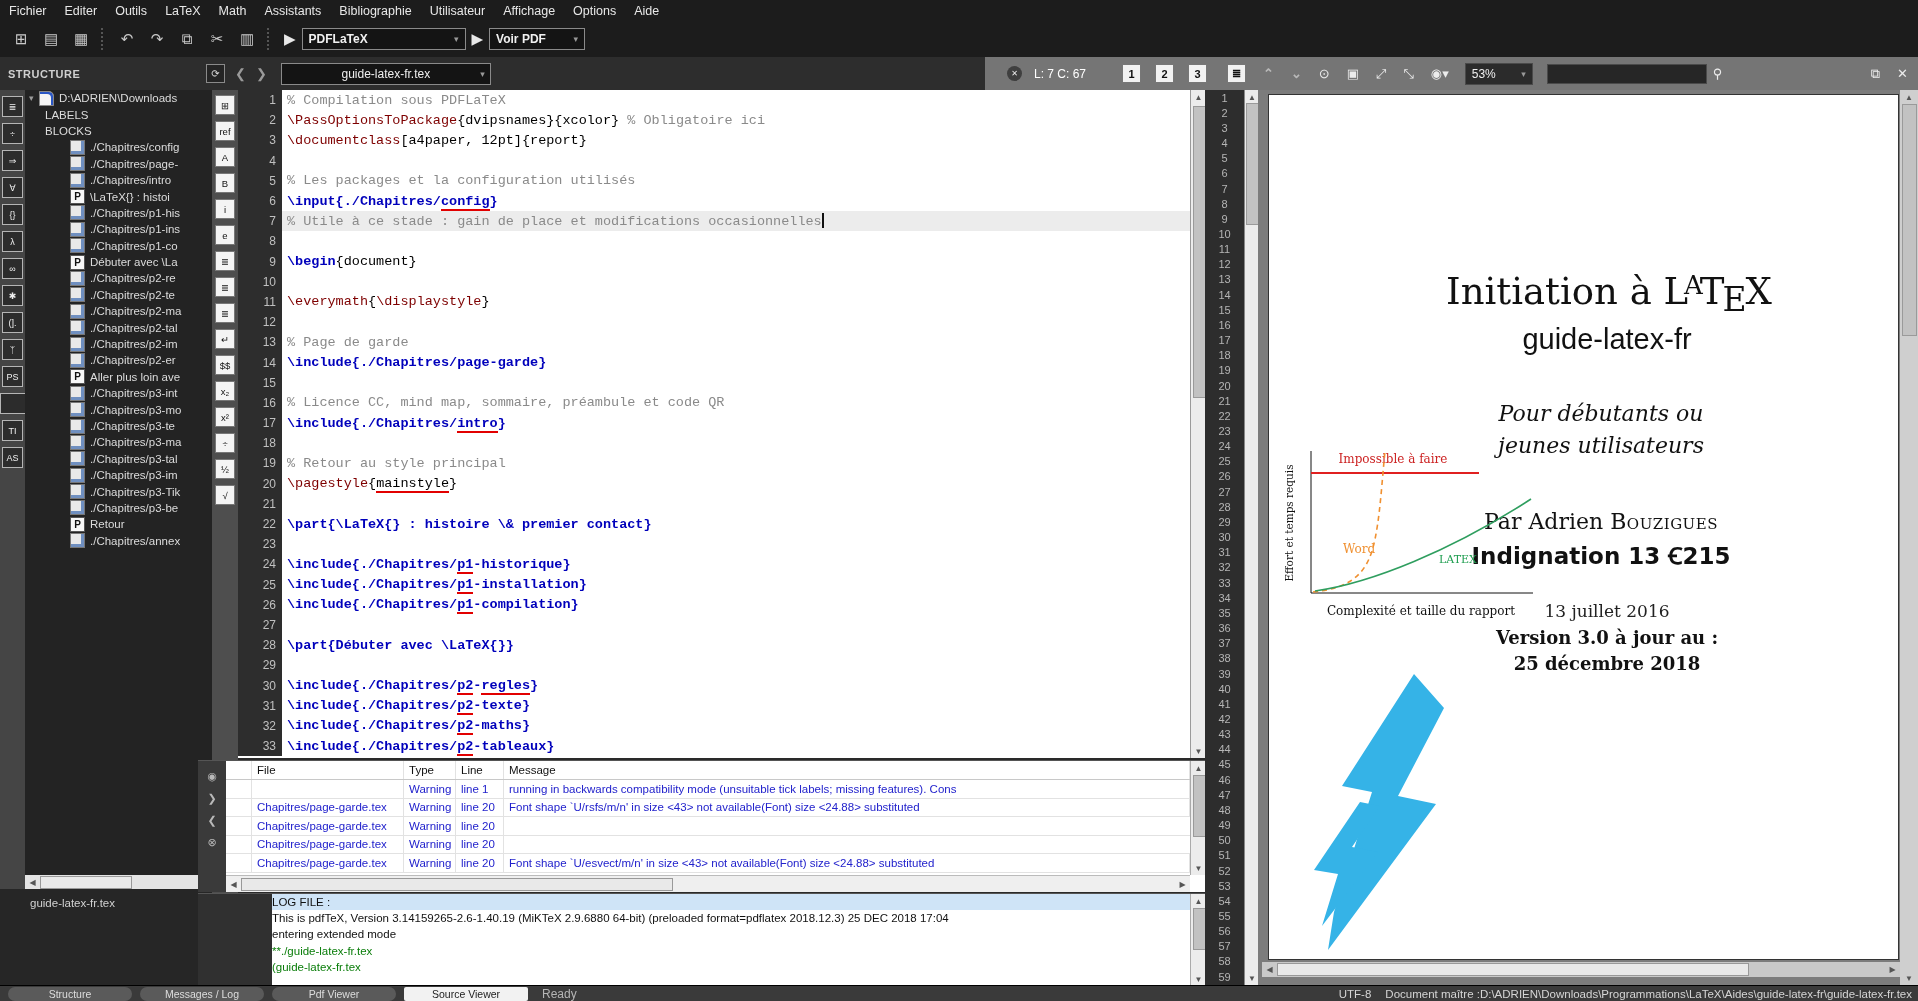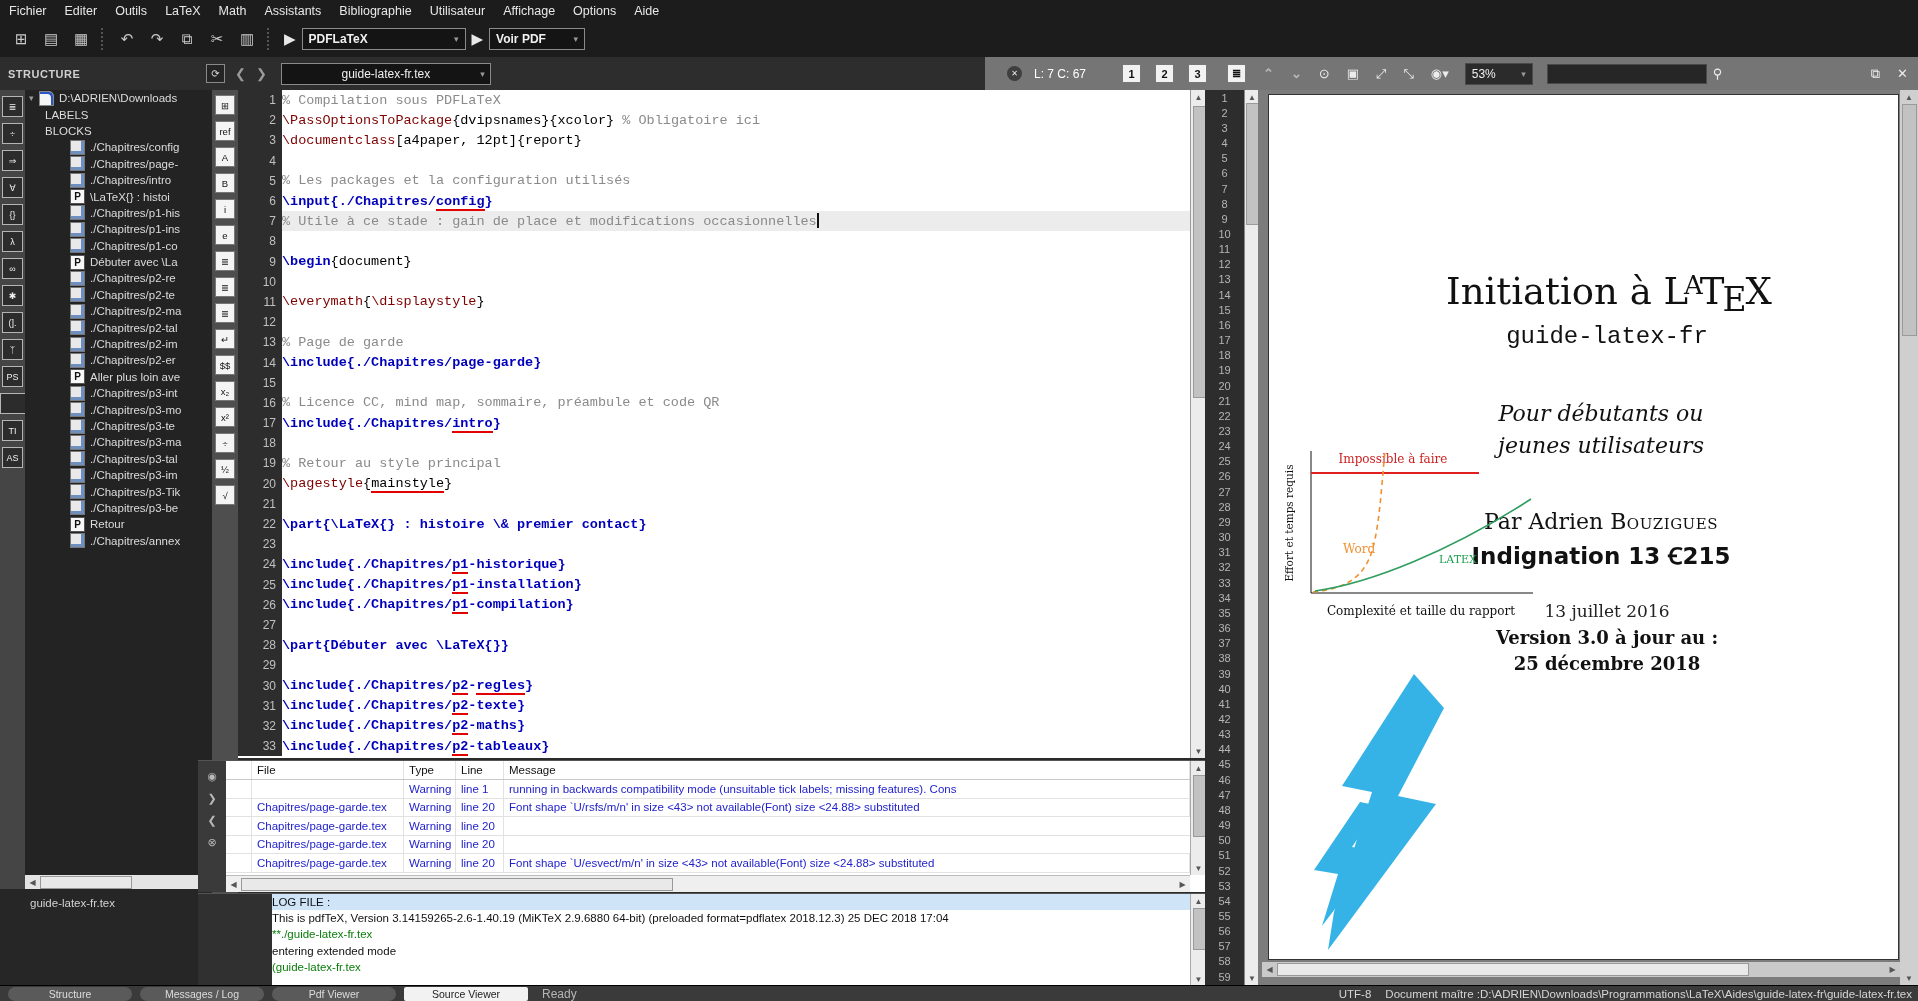--- a/index.html
+++ b/index.html
@@ -57,21 +57,21 @@
   #openfiles{left:0;top:799px;width:212px;height:96px;background:#262626;}
   #openfiles div{padding:8px 0 0 30px;font-size:11.5px;color:#d2d2d2;}
   #innerstrip{left:212px;top:0;width:26px;height:895px;background:#4e4e4e;}
   .is-icon{width:18px;height:18px;margin:5px auto 6px auto;background:#f4f4f4;border:1px solid #777;
            color:#111;font-size:9.5px;display:flex;align-items:center;justify-content:center;}
   
   #editor{left:238px;top:0;width:952px;height:668px;background:#fff;overflow:hidden;}
   .ed-line{height:20.2px;display:flex;align-items:center;position:relative;}
   .ed-gutter{width:44px;flex:none;height:100%;background:#2d2d2d;color:#c0c0c0;font-size:12px;
              display:flex;align-items:center;justify-content:flex-end;padding-right:6px;box-sizing:border-box;}
-  .ed-code{font-family:"Liberation Mono",monospace;font-size:13.5px;white-space:pre;color:#000;}
+  .ed-code{padding-left:5px;font-family:"Liberation Mono",monospace;font-size:13.5px;white-space:pre;color:#000;}
   .ed-line.cur .ed-codebg{position:absolute;left:44px;right:0;top:0;bottom:0;background:#ececec;}
   .ed-code{position:relative;}
   .sC{color:#8a8a8a;} .sM{color:#7e0000;} .sB{color:#0000bb;font-weight:bold;} .sK{color:#000;}
   .uR{border-bottom:2px solid #e20000;}
   #caret{display:inline-block;width:2px;height:15px;background:#111;vertical-align:-3px;}
   #editor-vscroll{left:1190px;top:0;width:15px;height:668px;background:#ececec;border-left:1px solid #9a9a9a;}
   .sb-arrow{width:15px;height:14px;color:#555;font-size:8px;display:flex;align-items:center;justify-content:center;}
   .sb-thumb{position:absolute;left:2px;width:11px;background:#c2c2c2;border:1px solid #9a9a9a;}
   
   #messages{left:198px;top:670px;width:1007px;height:131px;background:#fff;border-top:1px solid #555;}
@@ -101,21 +101,21 @@
   #pdfview{left:1258px;top:0;width:660px;height:895px;background:#7c7c7c;}
   #pdf-page{position:absolute;left:10px;top:4px;width:629px;height:864px;background:#fff;border:1px solid #333;overflow:hidden;}
   #tri-blue{position:absolute;left:0;top:0;width:100%;height:100%;
             clip-path:polygon(0 0,31% 0,0 55%);}
   #tri-red{position:absolute;left:0;top:0;width:100%;height:100%;
            clip-path:polygon(100% 55%,100% 100%,54% 100%);}
   .pdf-text{position:absolute;transform:translateX(-50%);white-space:nowrap;}
   #pdf-title{left:340px;top:175px;font-family:"DejaVu Serif",serif;font-size:37px;color:#111;}
   #pdf-title .lA{font-size:26px;vertical-align:10px;margin-left:-4px;margin-right:-3px;}
   #pdf-title .lE{font-size:33px;vertical-align:-7px;margin-left:-2px;margin-right:-1px;}
-  #pdf-sub{left:338px;top:228px;font-family:Liberation Mono, monospace;font-size:24px;color:#111;}
+  #pdf-sub{left:338px;top:228px;font-family:Liberation Sans, sans-serif;font-size:29px;color:#111;}
   #pdf-tag1{left:332px;top:306px;} #pdf-tag2{left:332px;top:338px;}
   .tagline{font-family:"DejaVu Serif",serif;font-style:italic;font-size:22px;color:#111;}
   #pdf-author{left:332px;top:414px;font-family:"DejaVu Serif",serif;font-size:22px;color:#111;}
   #pdf-author .sc{font-variant:small-caps;letter-spacing:.5px;}
   #pdf-edition{left:332px;top:444px;font-family:"DejaVu Sans",sans-serif;font-weight:bold;font-size:23px;color:#111;}
   #pdf-date{left:338px;top:506px;font-family:"DejaVu Serif",serif;font-size:17px;color:#222;}
   #pdf-ver1{left:338px;top:532px;font-family:"DejaVu Serif",serif;font-weight:bold;font-size:18px;color:#111;}
   #pdf-ver2{left:338px;top:558px;font-family:"DejaVu Serif",serif;font-weight:bold;font-size:18px;color:#111;}
   #pdf-chart{position:absolute;left:12px;top:346px;}
   #pdf-bolt{position:absolute;left:45px;top:579px;}
@@ -607,22 +607,22 @@
         <div class="sb-thumb" style="top:14px;height:60px"></div>
         <div class="sb-arrow" style="position:absolute;bottom:0">▼</div>
       </div>
     </div>
 
     <div id="log" class="abs">
       <div id="log-strip"></div>
       <div id="log-area">
           <div class="log-line sel">LOG FILE :</div>
           <div class="log-line ">This is pdfTeX, Version 3.14159265-2.6-1.40.19 (MiKTeX 2.9.6880 64-bit) (preloaded format=pdflatex 2018.12.3) 25 DEC 2018 17:04</div>
+          <div class="log-line ">entering extended mode</div>
           <div class="log-line grn">**./guide-latex-fr.tex</div>
-          <div class="log-line ">entering extended mode</div>
           <div class="log-line grn">(guide-latex-fr.tex</div>
         </div>
       <div id="log-vscroll">
         <div class="sb-arrow">▲</div>
         <div class="sb-thumb" style="top:14px;height:40px"></div>
         <div class="sb-arrow" style="position:absolute;bottom:0">▼</div>
       </div>
     </div>
 
     <div id="minipane" class="abs">

